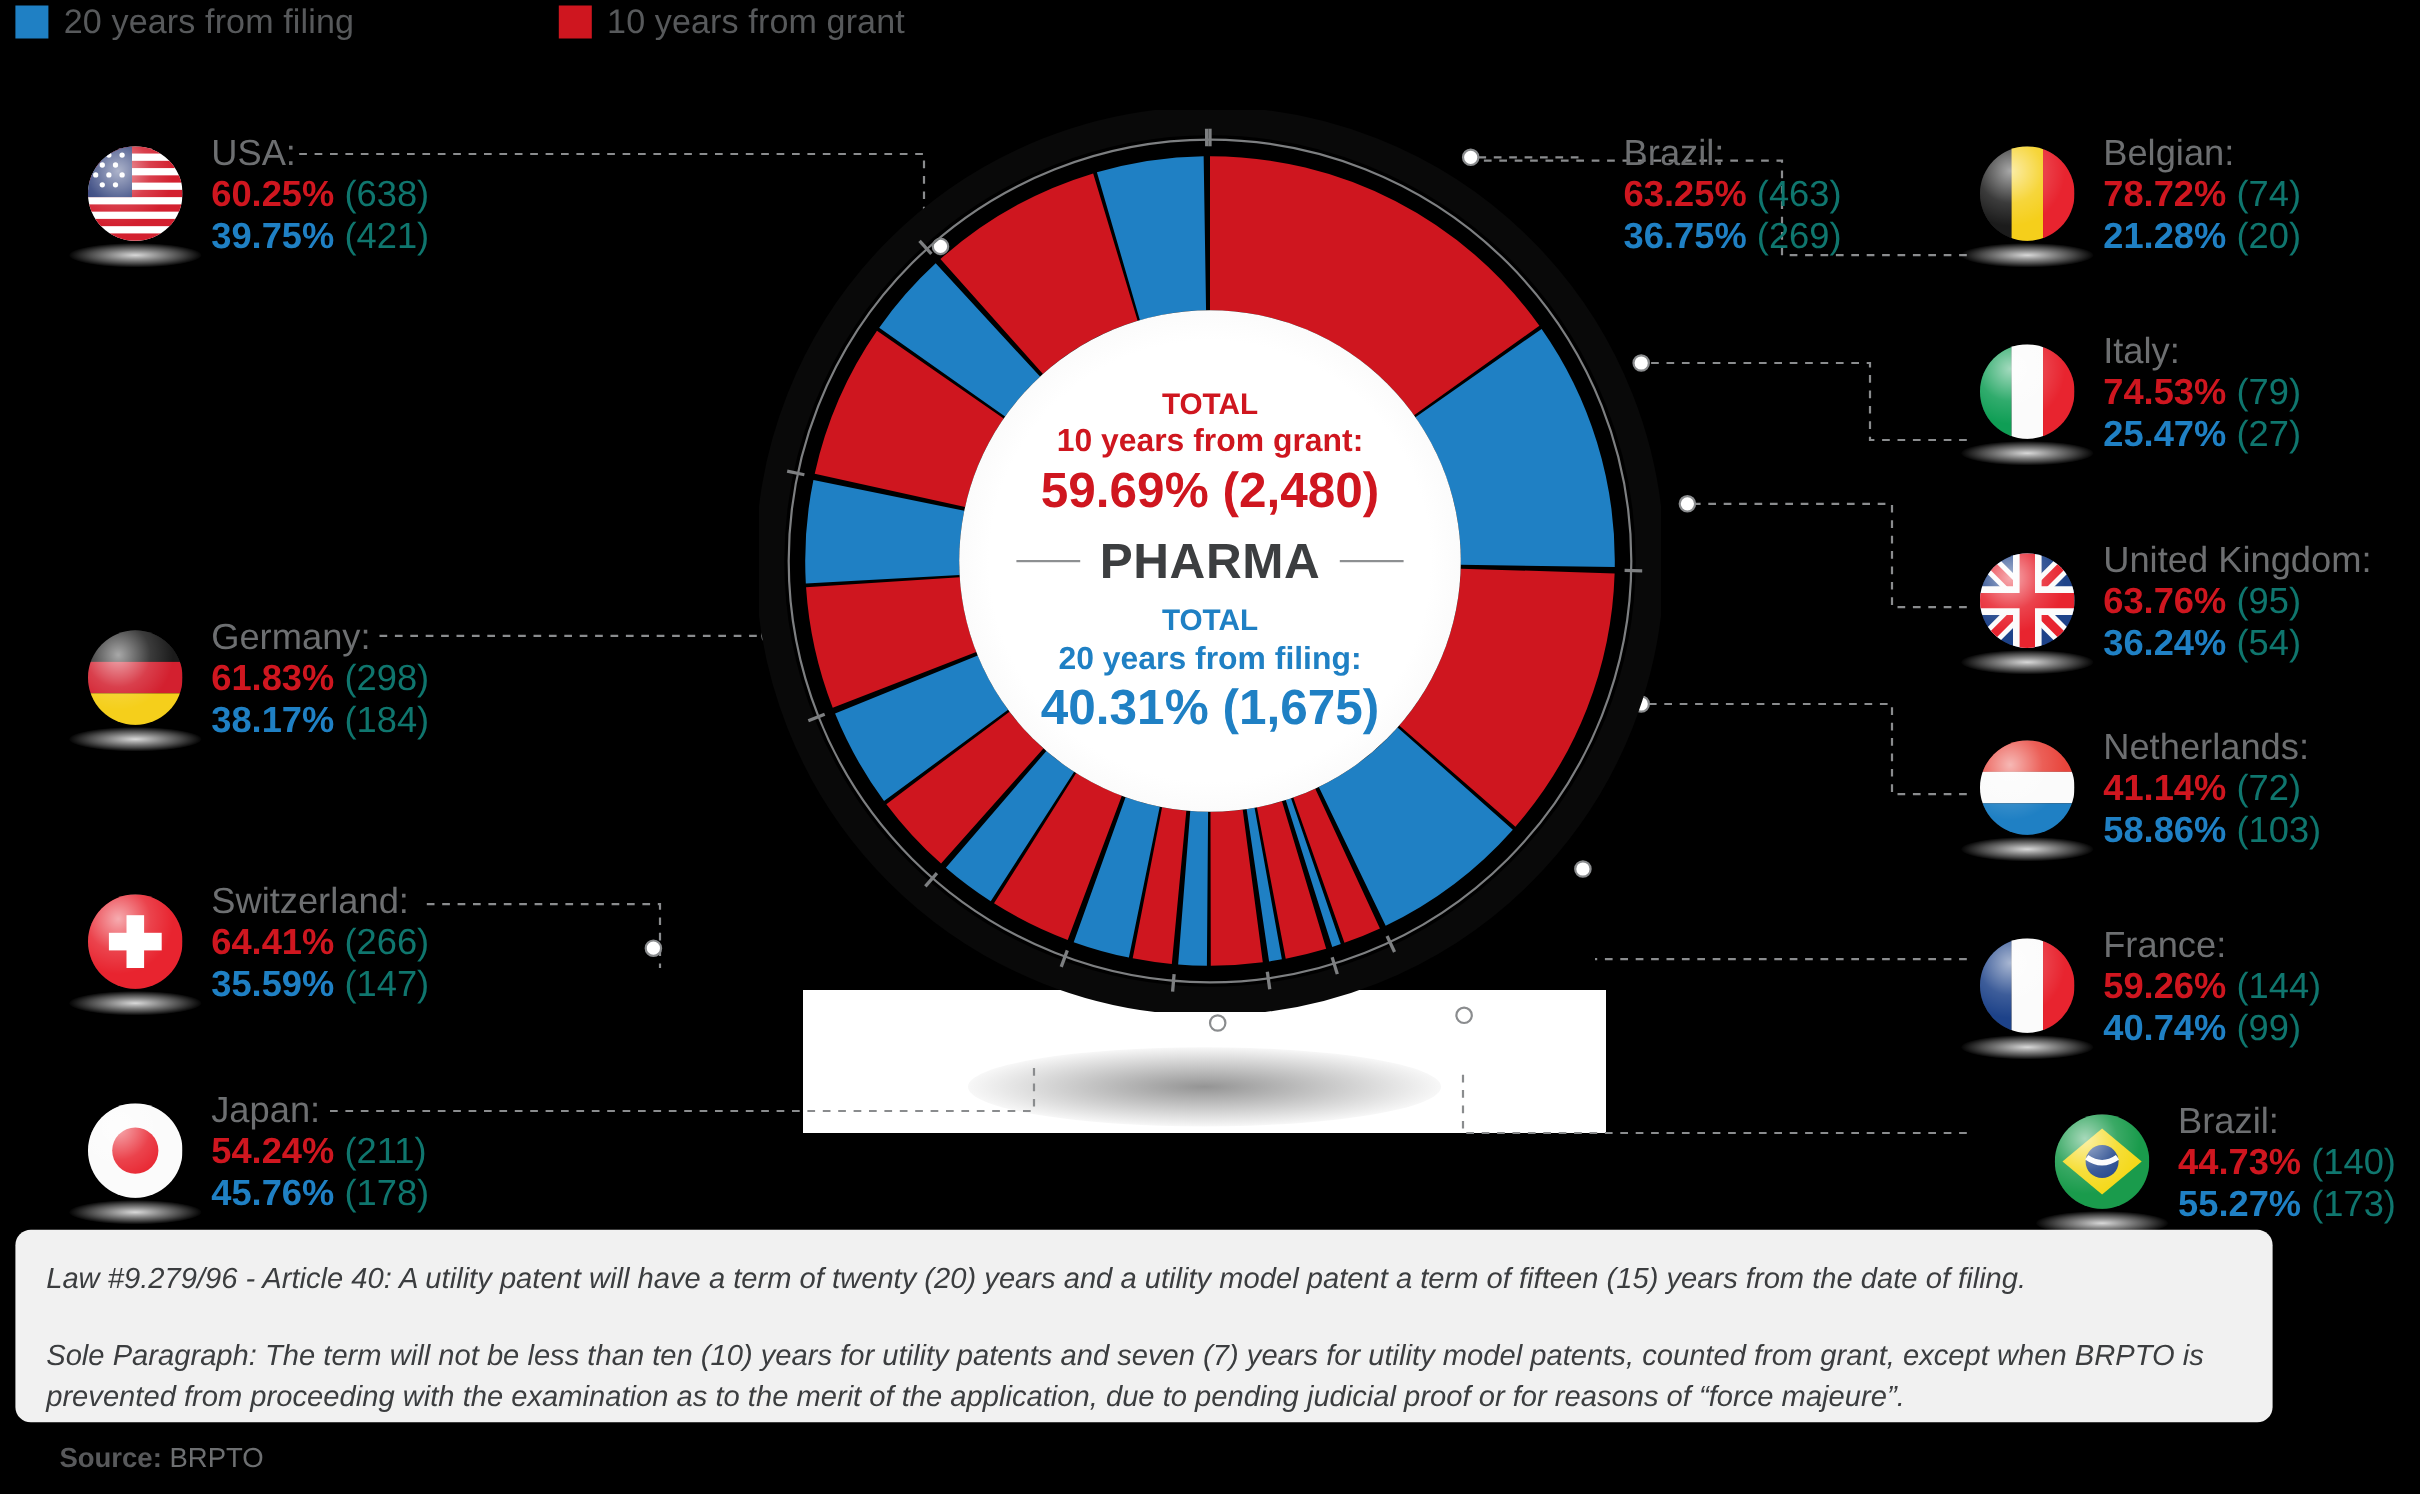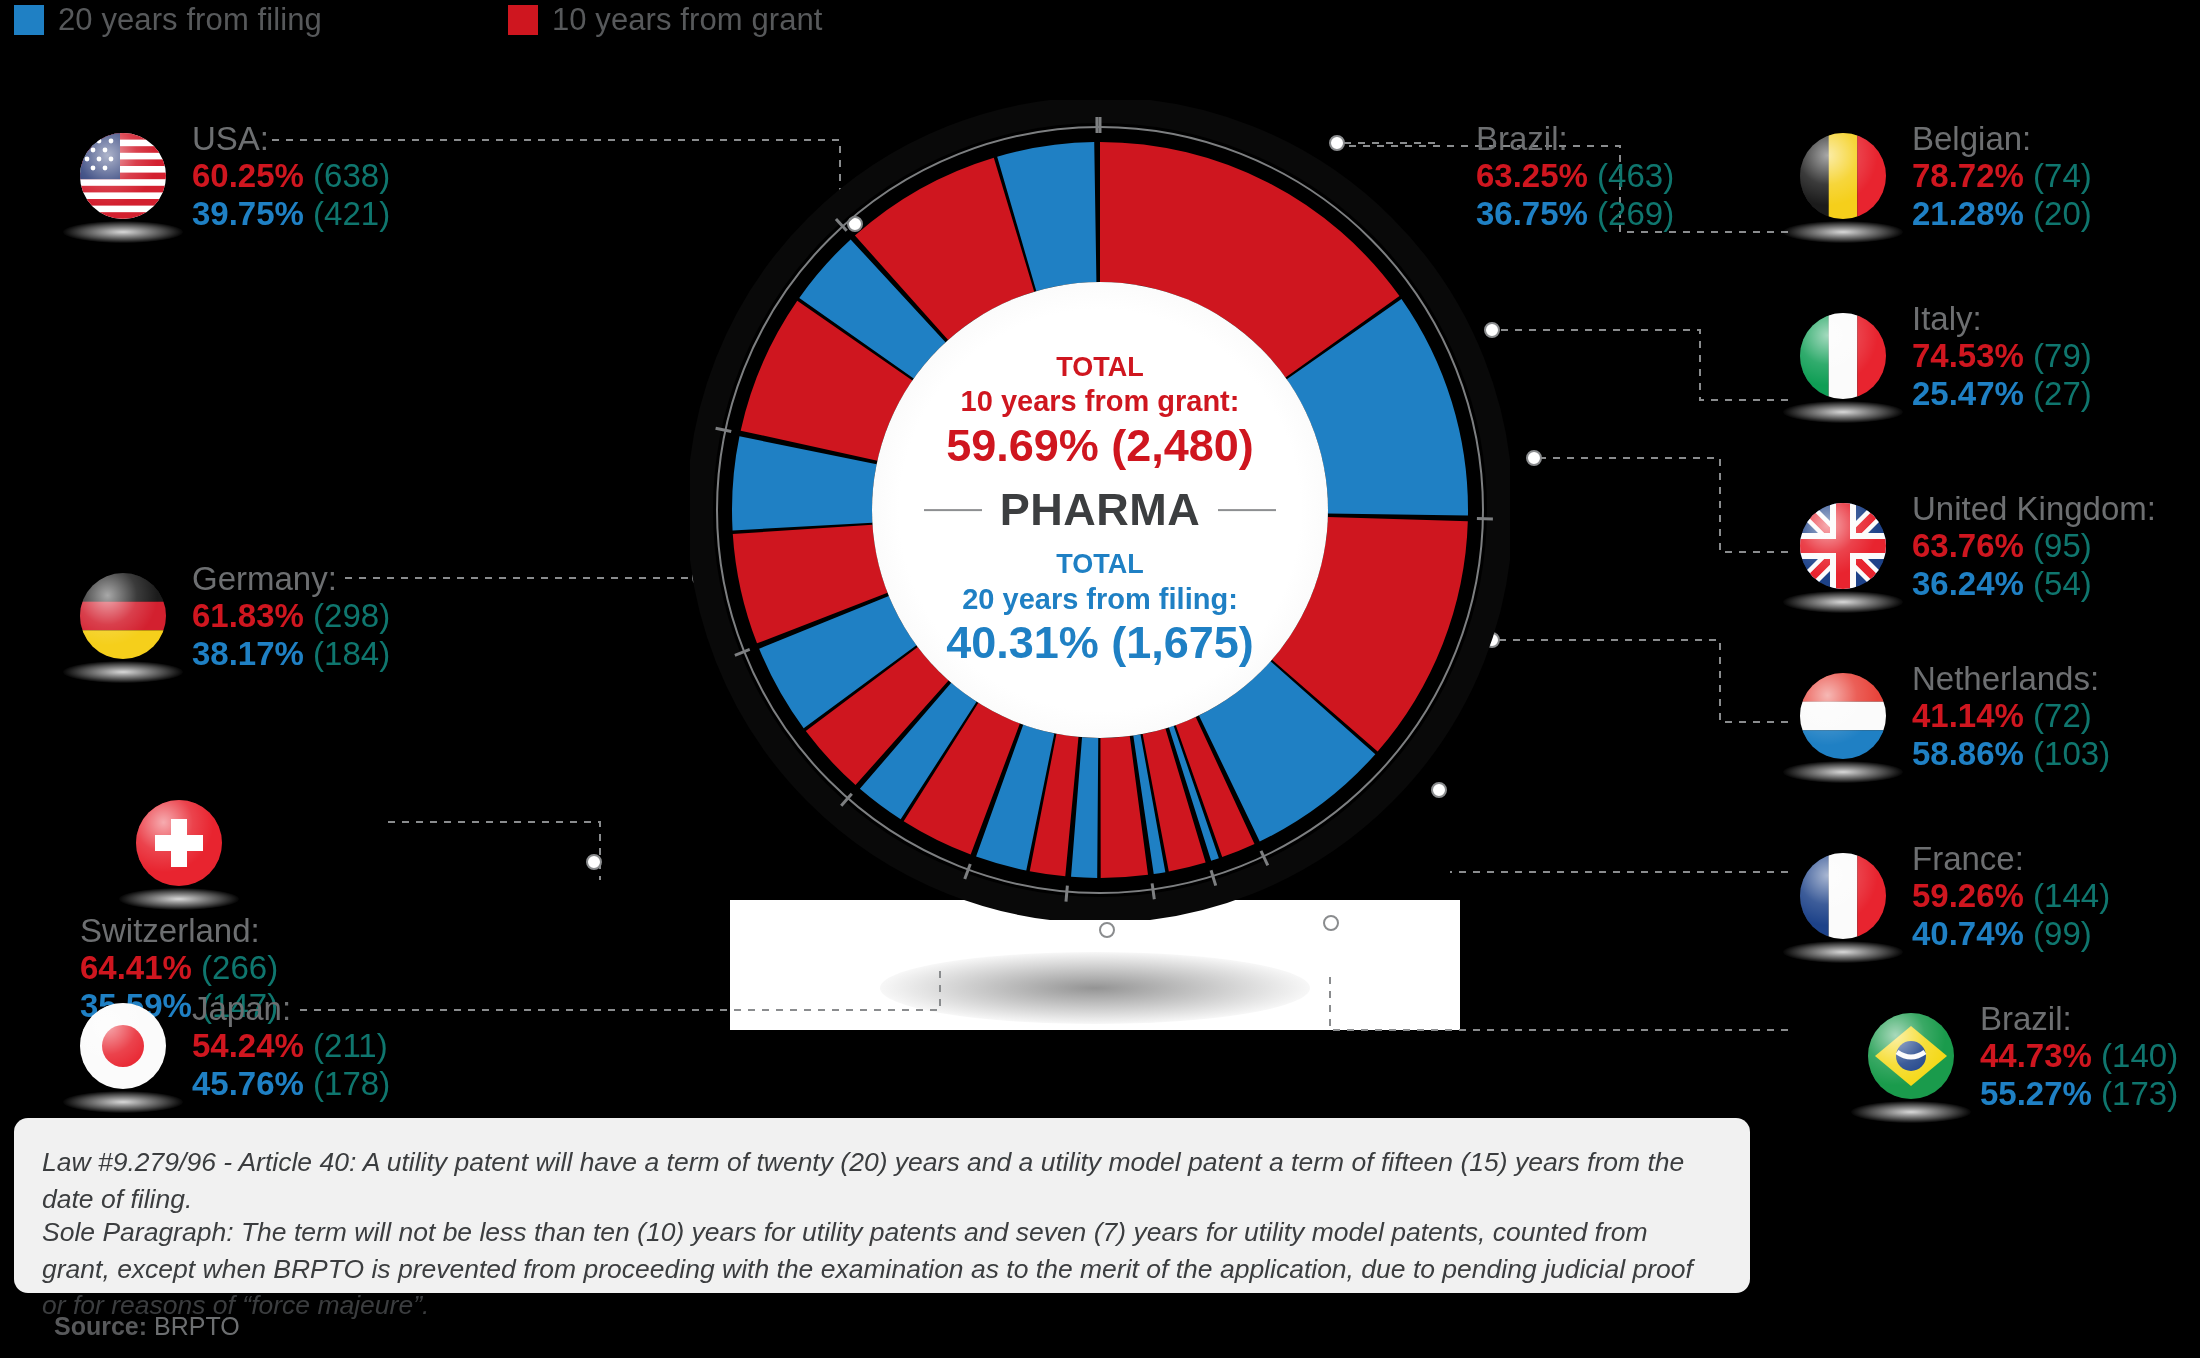--- a/index.html
+++ b/index.html
@@ -57,21 +57,21 @@
   .ct-sub.blue{color:#1f80c4;}
   .ct-big{font-size:45px;font-weight:bold;line-height:1.15;}
   .ct-big.red{color:#cf161f;}
   .ct-big.blue{color:#1f80c4;}
   .ct-mid{display:flex;align-items:center;justify-content:center;gap:18px;margin:13px 0 12px 0;}
   .ct-rule{height:2px;width:58px;background:#8d8f91;}
   .ct-sector{font-size:45px;font-weight:bold;color:#3c3e40;letter-spacing:.5px;}
 
   
   .lawbox{
-    position:absolute;left:14px;top:1118px;width:1736px;height:175px;
+    position:absolute;left:14px;top:1118px;width:2052px;height:175px;
     background:#f1f1f1;border-radius:14px;
     padding:0 26px;box-sizing:border-box;
   }
   .lawline{
     font-style:italic;font-size:26.5px;color:#3b3d3f;line-height:1.38;
   }
   .lp1{position:absolute;left:28px;top:26px;right:28px;}
   .lp2{position:absolute;left:28px;top:96px;right:28px;}
 
   .source{
@@ -282,21 +282,21 @@
         <span class="cpct red">61.83%</span>
         <span class="ccount">(298)</span>
       </div>
       <div class="crow">
         <span class="cpct blue">38.17%</span>
         <span class="ccount">(184)</span>
       </div>
     </div>
   </div>
 
-  <div class="cblock" style="left:80px;top:800px;flex-direction:column;">
+  <div class="cblock" style="left:80px;top:800px;">
     <div class="flag-holder">
       <div class="flag">
         <svg viewBox="0 0 86 86" width="86" height="86">
             <rect width="86" height="86" fill="#e8242f"></rect>
           <rect x="35" y="19" width="16" height="48" fill="#fff"></rect>
             <rect x="19" y="35" width="48" height="16" fill="#fff"></rect>
         </svg>
       </div>
       <div class="flag-shadow"></div>
     </div>

